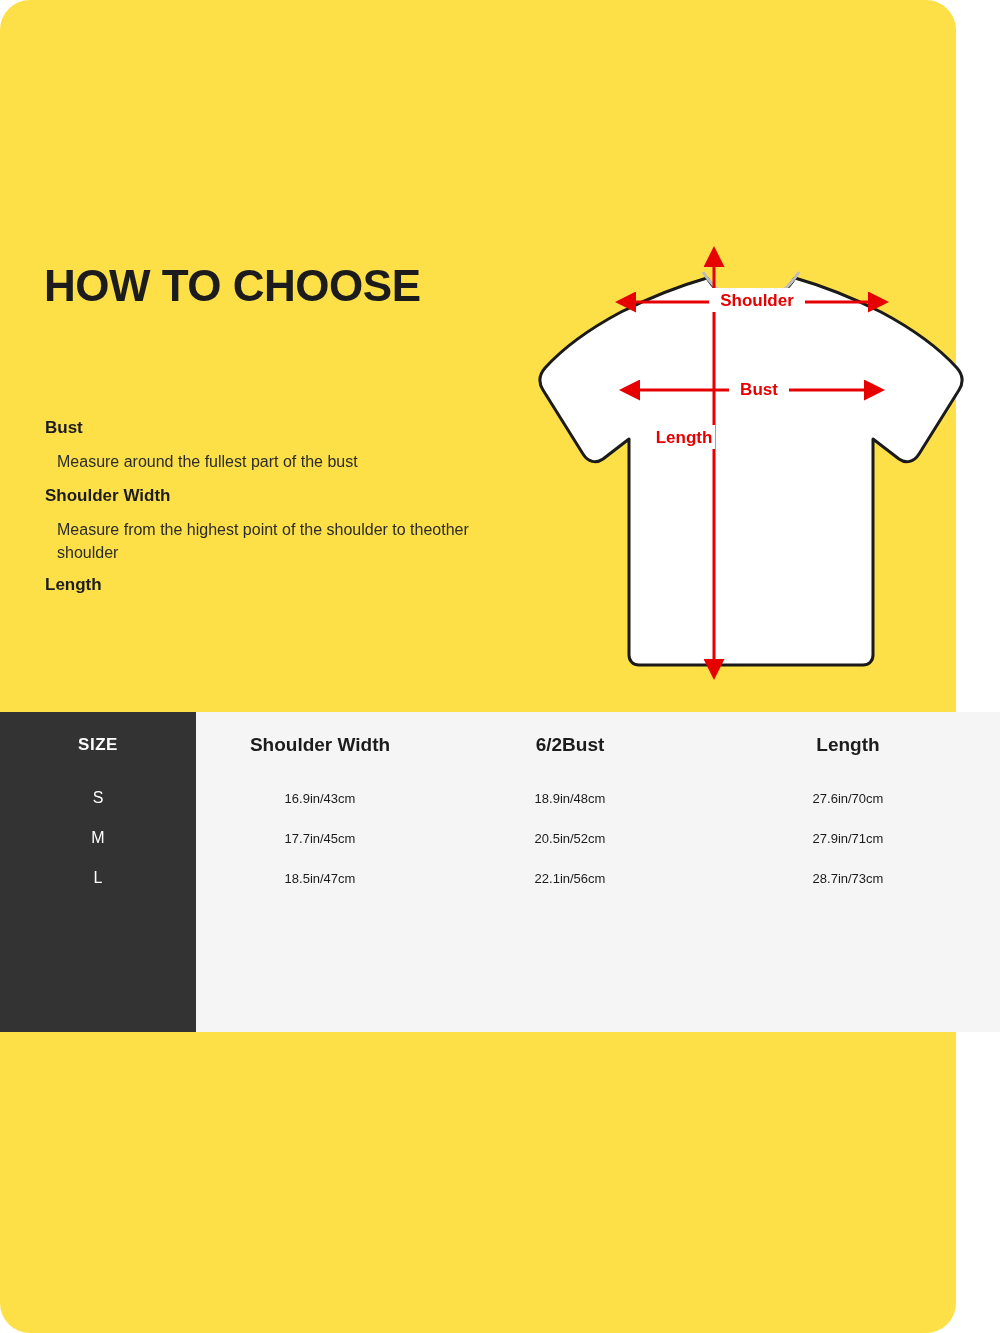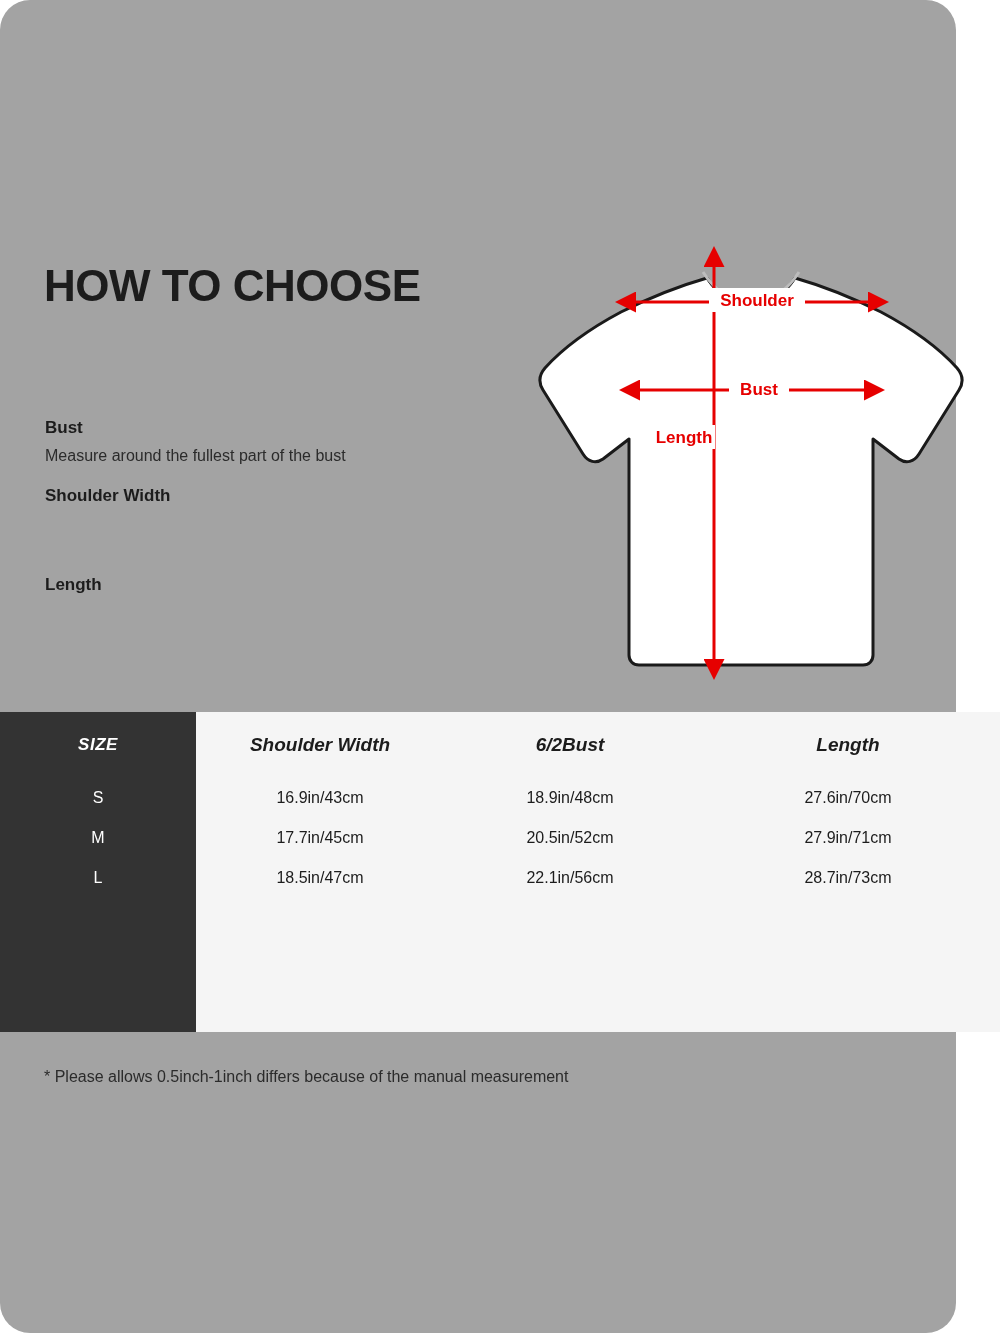--- a/index.html
+++ b/index.html
@@ -13,21 +13,21 @@
     font-family: "Liberation Sans", sans-serif;
     color: #1a1a1a;
     position: relative;
     overflow: hidden;
   }
 
   .page {
     position: relative;
     width: 956px;
     height: 1333px;
-    background: #a3a3a3;
+    background: #fde047;
     border-radius: 30px;
   }
 
   
   .top-section {
     position: absolute;
     left: 0;
     top: 0;
     width: 1000px;
     height: 712px;
@@ -53,21 +53,21 @@
   .desc-title {
     font-size: 17px;
     font-weight: bold;
     color: #1c1c1c;
     margin: 0 0 6px 0;
   }
   .desc-text {
     font-size: 16px;
     color: #2b2b2b;
     line-height: 1.45;
-    margin: 0;
+    margin: 12px;
   }
 
   #block-bust { top: 418px; }
   #block-shoulder { top: 486px; }
   #block-length { top: 575px; }
 
   
   .shirt-wrap {
     position: absolute;
     left: 511px;
@@ -101,32 +101,31 @@
   table.sizes {
     position: absolute;
     left: 0;
     top: 0;
     width: 1000px;
     border-collapse: collapse;
     table-layout: fixed;
   }
   table.sizes th, table.sizes td {
     text-align: center;
-    font-size: 16px;
+    font-size: 13px;
     color: #1c1c1c;
     font-weight: normal;
     padding: 0;
     height: 40px;
     vertical-align: middle;
   }
   table.sizes thead th {
     height: 66px;
     font-weight: bold;
     font-size: 19px;
-    font-style: italic;
   }
   table.sizes thead th.size-head,
   table.sizes tbody td.size-cell {
     color: #ffffff;
   }
   table.sizes thead th.size-head {
     font-size: 17px;
     letter-spacing: 0.5px;
   }
   table.sizes tbody td.size-cell {
@@ -156,20 +155,21 @@
       <div>HOW TO CHOOSE</div>
     </div>
 
     <div class="desc-block" id="block-bust">
       <p class="desc-title">Bust</p>
       <p class="desc-text">Measure around the fullest part of the bust</p>
     </div>
 
     <div class="desc-block" id="block-shoulder">
       <p class="desc-title">Shoulder Width</p>
+      <p class="desc-text">Measure from the highest point of the shoulder to theother shoulder</p>
     </div>
 
     <div class="desc-block" id="block-length">
       <p class="desc-title">Length</p>
     </div>
 
     <div class="shirt-wrap">
       <svg viewBox="0 0 480 450" xmlns="http://www.w3.org/2000/svg">
         <defs>
           <marker id="arrowStart" markerWidth="7" markerHeight="7" refX="6" refY="3.5" orient="auto">
@@ -260,15 +260,14 @@
         <tr>
           <td class="size-cell">L</td>
           <td>18.5in/47cm</td>
           <td>22.1in/56cm</td>
           <td>28.7in/73cm</td>
         </tr>
       </tbody>
     </table>
   </div>
 
-  <div class="note">* Please allows 0.5inch-1inch differs because of the  manual measurement</div>
 
 </div>
 
 </body></html>

